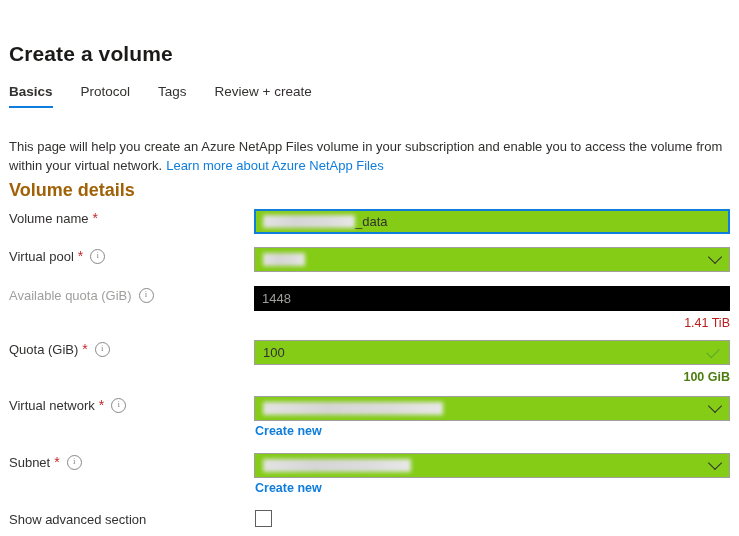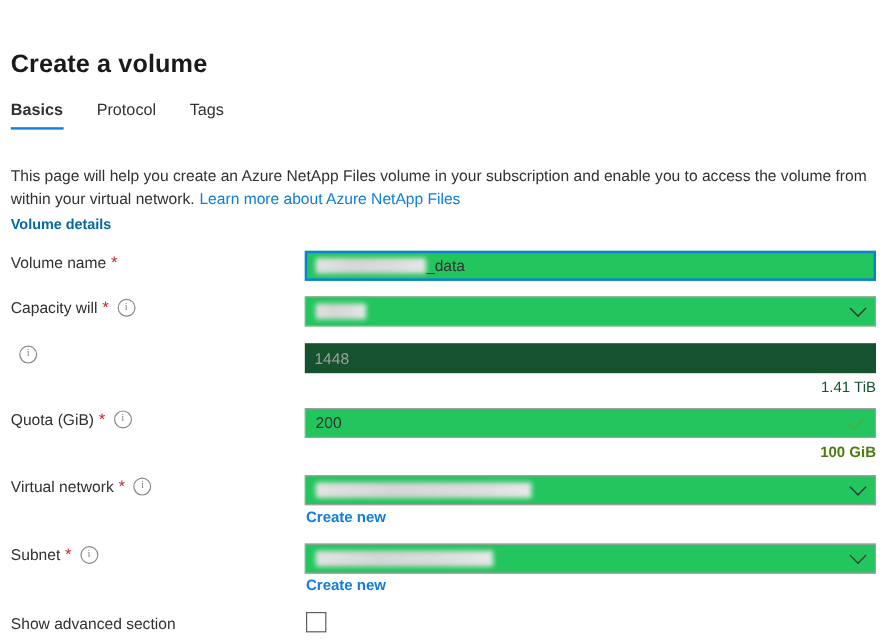--- a/index.html
+++ b/index.html
@@ -72,23 +72,23 @@
     color: #0f7ddb;
     text-decoration: none;
     margin-left: 4px;
   }
 
   
   .section-heading {
     position: absolute;
     left: 9px;
     top: 180px;
-    font-size: 12px;
-    font-weight: bold;
-    color: #0369a1;
+    font-size: 18px;
+    font-weight: bold;
+    color: #a16207;
   }
 
   
   .form {
     position: absolute;
     left: 0;
     top: 0;
     width: 739px;
   }
   .row {
@@ -141,35 +141,35 @@
     font-weight: normal;
   }
 
   
   .control {
     position: absolute;
     left: 254px;
     width: 476px;
     height: 25px;
     box-sizing: border-box;
-    background: #22c55e;
+    background: #84cc16;
     border: 1px solid #a19f9d;
     font-size: 13px;
     color: #323130;
     display: flex;
     align-items: center;
     padding: 0 8px;
   }
   .control.focused {
     border: 2px solid #0f7ddb;
     padding: 0 7px;
   }
   .control.disabled {
     border: none;
-    background: #14532d;
+    background: #000000;
     color: #a19f9d;
   }
   .control .value {
     white-space: nowrap;
     overflow: hidden;
   }
 
   
   .redact {
     display: inline-block;
@@ -210,21 +210,21 @@
     transform: rotate(-45deg);
   }
 
   
   .hint {
     position: absolute;
     left: 254px;
     width: 476px;
     text-align: right;
     font-size: 12.5px;
-    color: #14532d;
+    color: #b91c1c;
   }
   .hint.strong {
     color: #4d7c0f;
     font-weight: bold;
   }
 
   
   .create-new {
     position: absolute;
     left: 255px;
@@ -255,20 +255,23 @@
 <div class="tabs">
   <div class="tab active">
     <span>Basics</span>
   </div>
   <div class="tab">
     <span>Protocol</span>
   </div>
   <div class="tab">
     <span>Tags</span>
   </div>
+  <div class="tab">
+    <span>Review + create</span>
+  </div>
 </div>
 
 <div class="intro">
   <span>This page will help you create an Azure NetApp Files volume in your subscription and enable you to access the volume from within your virtual network.</span><a href="#">Learn more about Azure NetApp Files</a>
 </div>
 
 <div class="section-heading">Volume details</div>
 
 <div class="form">
 
@@ -278,48 +281,49 @@
       <span class="req">*</span>
     </div>
     <div class="control focused">
       <span class="redact w1"></span>
         <span class="value">_data</span>
     </div>
   </div>
 
   <div class="row" style="top:247px;">
     <div class="label">
-      <span>Capacity will</span>
+      <span>Virtual pool</span>
       <span class="req">*</span>
       <span class="info-icon"></span>
     </div>
     <div class="control">
       <span class="redact w2"></span>
       <span class="chevron"></span>
     </div>
   </div>
 
   <div class="row" style="top:286px;">
     <div class="label disabled">
+      <span>Available quota (GiB)</span>
       <span class="info-icon"></span>
     </div>
     <div class="control disabled">
       <span class="value">1448</span>
     </div>
     <div class="hint" style="top:30px;">1.41 TiB</div>
   </div>
 
   <div class="row" style="top:340px;">
     <div class="label">
       <span>Quota (GiB)</span>
       <span class="req">*</span>
       <span class="info-icon"></span>
     </div>
     <div class="control">
-      <span class="value">200</span>
+      <span class="value">100</span>
       <span class="check"></span>
     </div>
     <div class="hint strong" style="top:30px;">100 GiB</div>
   </div>
 
   <div class="row" style="top:396px;">
     <div class="label">
       <span>Virtual network</span>
       <span class="req">*</span>
       <span class="info-icon"></span>

